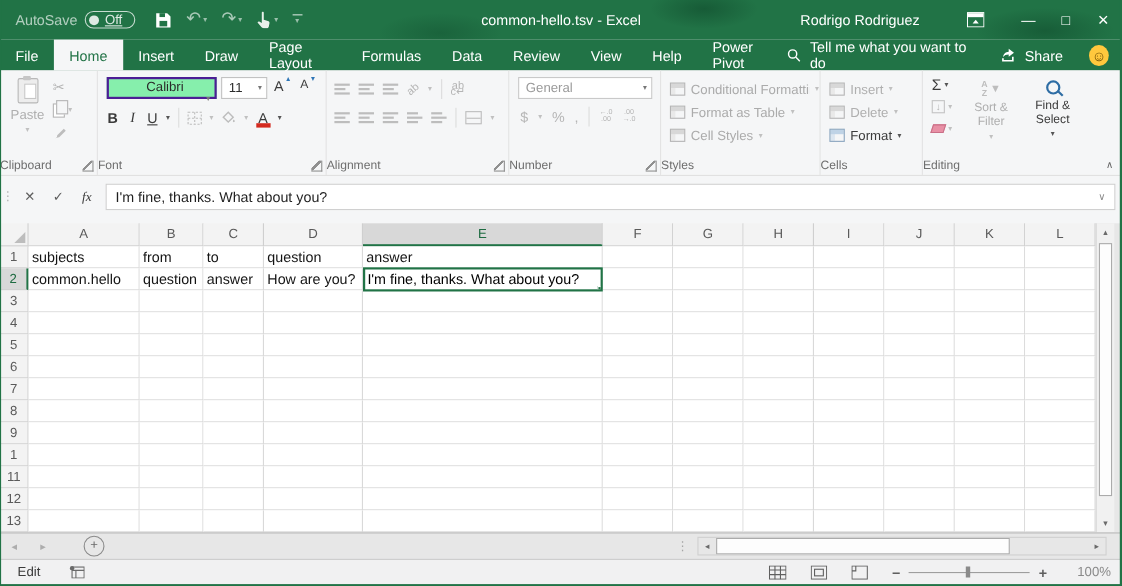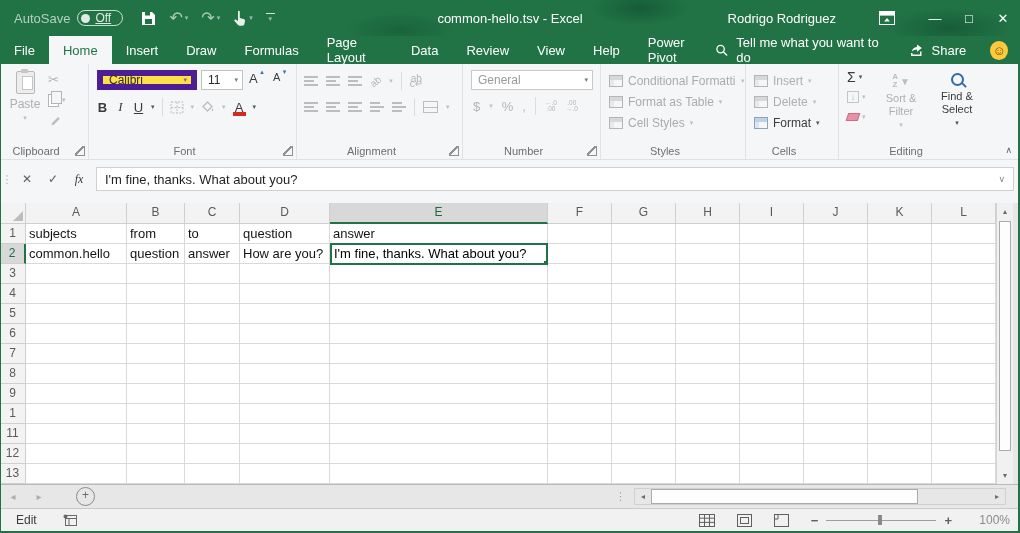--- a/index.html
+++ b/index.html
@@ -36,40 +36,40 @@
   .rtab{display:flex;align-items:center;padding:0 14px;font-size:13px;cursor:default;}
   .rtab.act{background:#F5F6F7;color:#217346;}
   .tr-right{margin-left:auto;display:flex;align-items:center;gap:24px;padding-right:12px;}
   .tellme{display:flex;align-items:center;gap:8px;font-size:13px;}
   .sharebox{display:flex;align-items:center;gap:6px;font-size:13px;text-align:right;}
   .smiley{width:19px;height:19px;border-radius:50%;background:#FFC83D;color:#6b4b00;display:flex;align-items:center;justify-content:center;font-size:13px;line-height:19px;}
 
   
   .ribbon{position:absolute;top:64px;left:0;right:0;height:96px;background:#F5F6F7;border-bottom:1px solid #E1E1E1;display:flex;box-sizing:border-box;}
   .rgroup{position:relative;border-right:1px solid #E3E3E3;box-sizing:border-box;flex:none;}
-  .glabel{position:absolute;bottom:2px;left:0;right:16px;text-align:center;font-size:11px;color:#6E6E6E;}
+  .glabel{position:absolute;bottom:2px;left:0;right:16px;font-size:11px;color:#6E6E6E;}
   .dlg{position:absolute;right:3px;bottom:3px;width:9px;height:9px;border-right:1px solid #909090;border-bottom:1px solid #909090;
        background:linear-gradient(135deg,transparent 40%,#909090 40% 58%,transparent 58%);}
   .dis{color:#AFAFAF;}
   .en{color:#3B3B3B;}
   .car{font-size:7px;color:#8A8A8A;}
   .car.d{color:#C0C0C0;}
   .car.k{color:#555;}
 
   .paste-btn{position:absolute;left:6px;top:5px;width:38px;height:72px;display:flex;flex-direction:column;align-items:center;font-size:12px;gap:3px;}
   .clip-ic{width:17px;height:21px;border:1px solid #B8B8B8;background:#EDEDED;border-radius:2px;position:relative;margin-top:2px;}
   .clip-ic::before{content:"";position:absolute;left:4px;top:-3px;width:7px;height:4px;background:#C6C6C6;border-radius:1px;}
   .clip-ic::after{content:"";position:absolute;left:5px;top:4px;width:9px;height:12px;background:#fff;border:1px solid #C6C6C6;}
   .clip-col{position:absolute;left:48px;top:8px;display:flex;flex-direction:column;gap:7px;}
   .mini{display:flex;align-items:center;gap:3px;height:14px;}
   .cut-g{font-size:13px;color:#B5B5B5;line-height:13px;}
   .copy-ic{width:9px;height:11px;border:1px solid #B5B5B5;background:#fff;position:relative;}
   .copy-ic::before{content:"";position:absolute;left:2px;top:-4px;width:9px;height:11px;border:1px solid #B5B5B5;background:#F5F6F7;}
 
-  .fontgrp .sel1{position:absolute;left:8px;top:6px;width:100px;height:20px;background:#fde047;border:6px solid #4c1d95;font-size:12px;color:#2b2b2b;display:flex;align-items:center;padding-left:6px;box-sizing:border-box;}
+  .fontgrp .sel1{position:absolute;left:8px;top:6px;width:100px;height:20px;background:#86efac;border:2px solid #4c1d95;font-size:12px;color:#2b2b2b;display:flex;align-items:center;padding-left:6px;box-sizing:border-box;flex-direction:column;}
   .fontgrp .sel2{position:absolute;left:112px;top:6px;width:42px;height:20px;background:#fff;border:1px solid #C2C2C2;font-size:12px;color:#2b2b2b;display:flex;align-items:center;padding-left:6px;box-sizing:border-box;}
   .selcar{margin-left:auto;margin-right:4px;font-size:7px;color:#777;}
   .fsz{position:absolute;top:7px;font-size:13px;color:#3B3B3B;}
   .fsz .tick{position:absolute;top:-3px;right:-6px;font-size:7px;color:#2E75B6;}
   .fRow2{position:absolute;left:8px;top:33px;display:flex;align-items:center;gap:7px;height:20px;}
   .bi{font-size:13px;color:#3B3B3B;width:11px;text-align:center;}
   .b{font-weight:bold;}
   .i{font-style:italic;font-family:"Liberation Serif",serif;}
   .u{text-decoration:underline;}
   .vsep{width:1px;height:18px;background:#DCDCDC;}
@@ -224,22 +224,22 @@
       <span class="winbtn">✕</span>
     </div>
   </div>
 
   <div class="tabrow">
     <div style="display:flex">
         <div class="rtab">File</div>
         <div class="rtab act">Home</div>
         <div class="rtab">Insert</div>
         <div class="rtab">Draw</div>
+        <div class="rtab">Page Layout</div>
         <div class="rtab">Formulas</div>
-        <div class="rtab">Page Layout</div>
         <div class="rtab">Data</div>
         <div class="rtab">Review</div>
         <div class="rtab">View</div>
         <div class="rtab">Help</div>
         <div class="rtab">Power Pivot</div>
       </div>
     <div class="tr-right">
       <span class="tellme">
         <svg width="14" height="14" viewBox="0 0 14 14">
             <circle cx="6" cy="6" r="4" fill="none" stroke="#fff" stroke-width="1.4"></circle>

